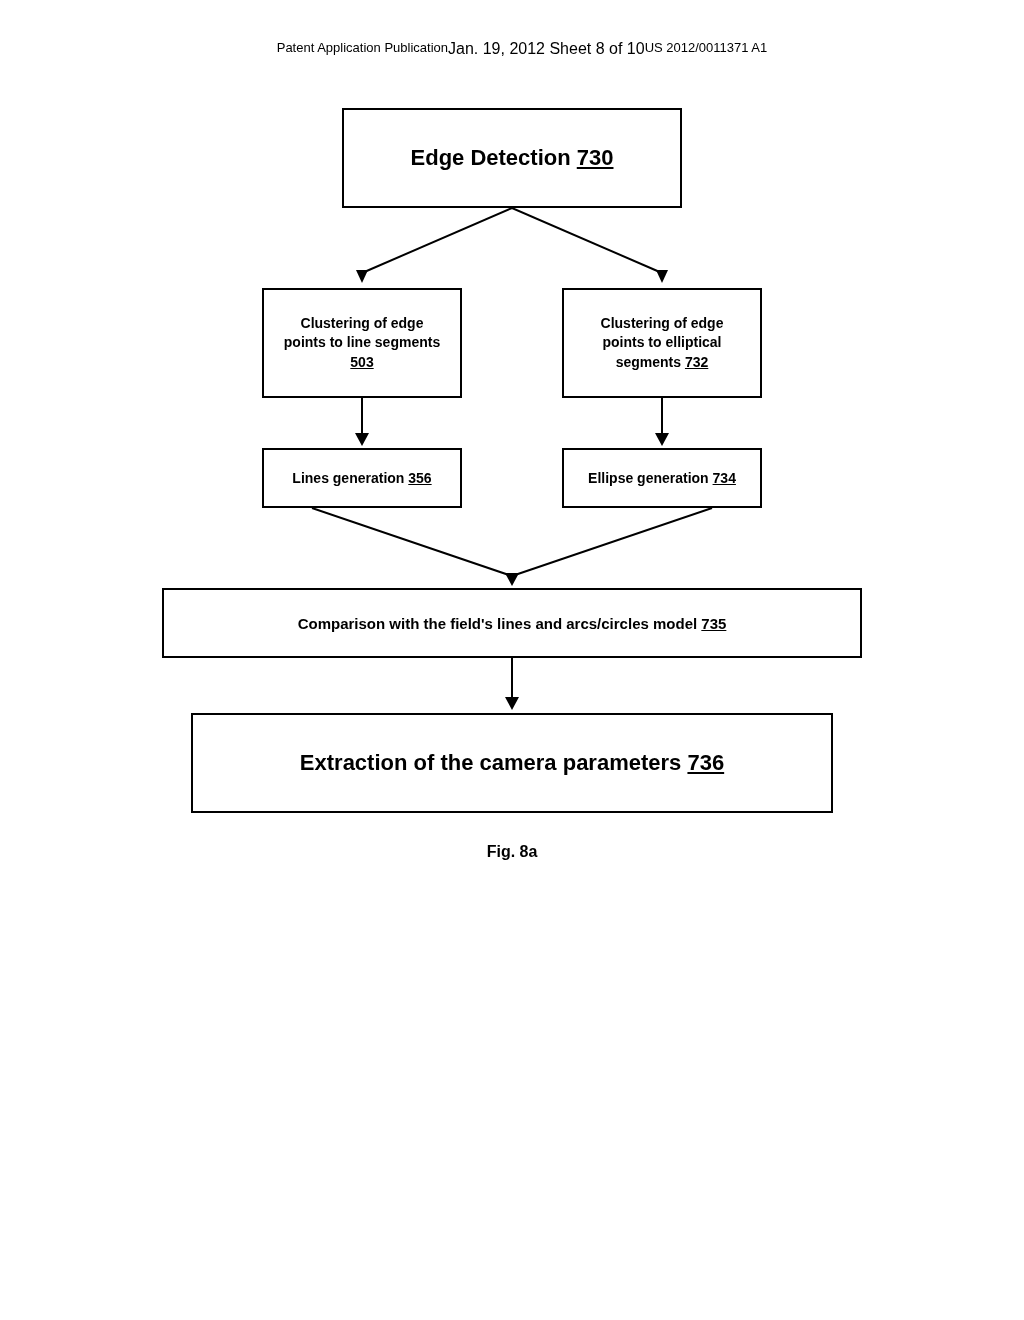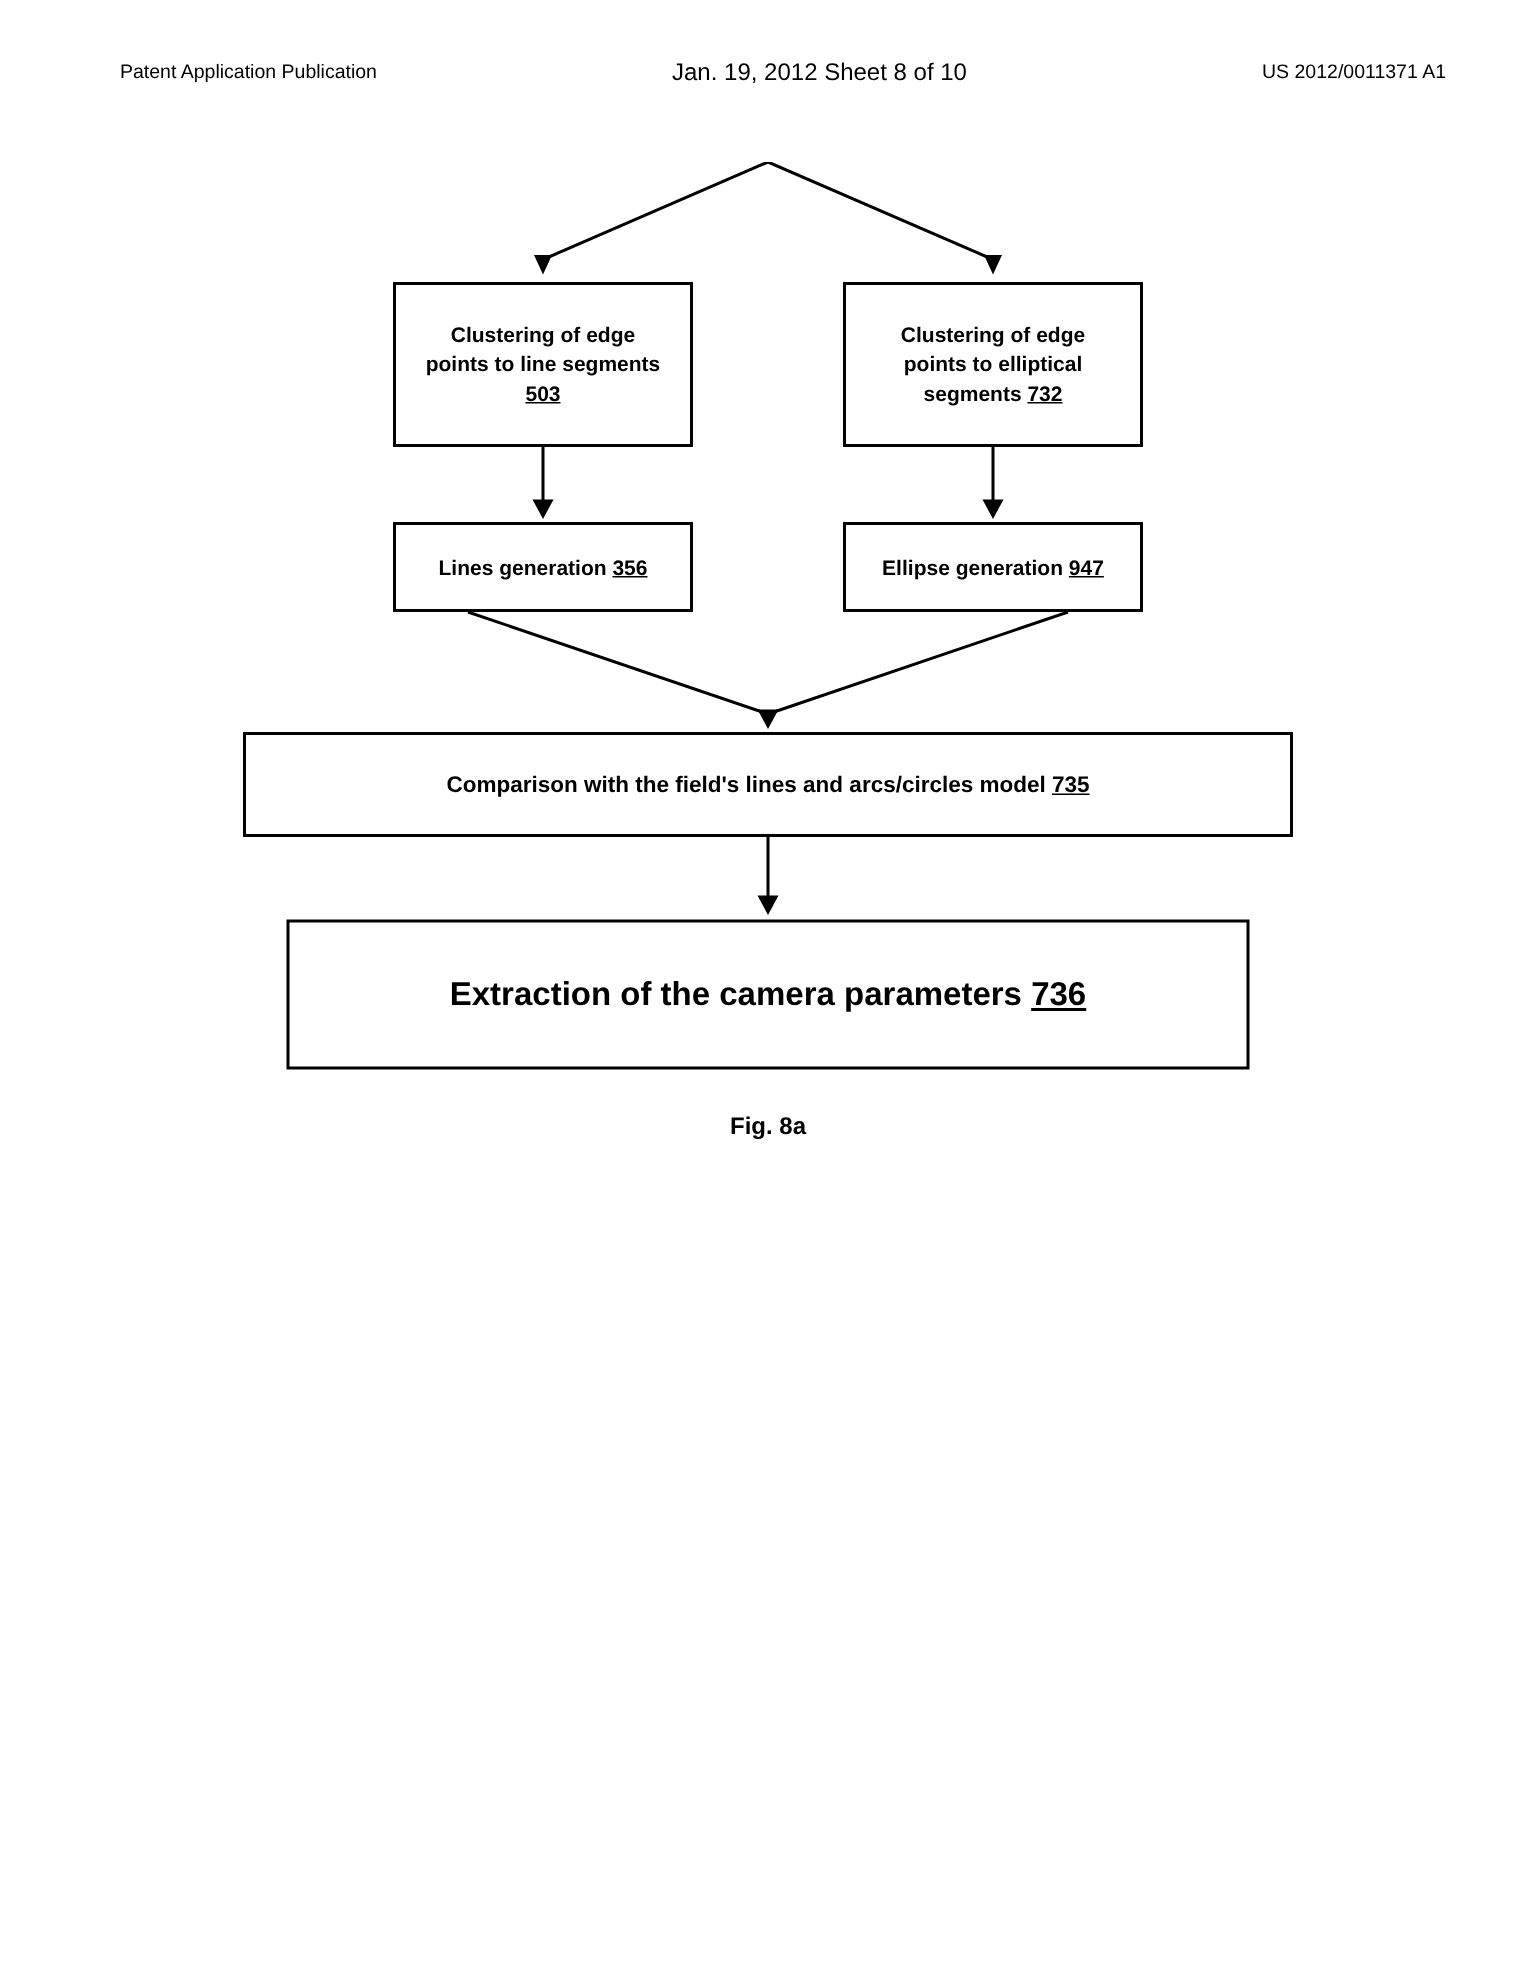--- a/index.html
+++ b/index.html
@@ -15,21 +15,21 @@
       width: 1024px;
       min-height: 1320px;
       background: #fff;
       padding: 0;
       position: relative;
     }
 
     
     .header {
       display: flex;
-      justify-content: space-between;
+      justify-content: center;
       align-items: flex-start;
       padding: 40px 60px 20px 80px;
       font-size: 14px;
       font-family: Arial, sans-serif;
     }
     .header-left {
       font-weight: normal;
       font-size: 13px;
     }
     .header-center {
@@ -124,20 +124,23 @@
 <div class="page">
 
   <div class="header">
     <div class="header-left">Patent Application Publication</div>
     <div class="header-center">Jan. 19, 2012  Sheet 8 of 10</div>
     <div class="header-right">US 2012/0011371 A1</div>
   </div>
 
   <div class="diagram">
 
+    <div class="box box-top">
+      <span>Edge Detection&nbsp;<span class="uline">730</span></span>
+    </div>
 
     <div style="position:relative; width:600px; height:80px;">
       <svg width="600" height="80" style="position:absolute;left:0;top:0;">
 
         <line x1="300" y1="0" x2="150" y2="65" stroke="#000" stroke-width="2"></line>
 
         <polygon points="144,62 156,62 150,75" fill="#000"></polygon>
 
         <line x1="300" y1="0" x2="450" y2="65" stroke="#000" stroke-width="2"></line>
 
@@ -167,21 +170,21 @@
         <line x1="450" y1="0" x2="450" y2="38" stroke="#000" stroke-width="2"></line>
         <polygon points="443,35 457,35 450,48" fill="#000"></polygon>
       </svg>
     </div>
 
     <div class="row" style="gap:100px;">
       <div class="box box-small">
         <span>Lines generation&nbsp;<span class="uline">356</span></span>
       </div>
       <div class="box box-small">
-        <span>Ellipse generation&nbsp;<span class="uline">947</span></span>
+        <span>Ellipse generation&nbsp;<span class="uline">734</span></span>
       </div>
     </div>
 
     <div style="position:relative; width:700px; height:80px;">
       <svg width="700" height="80" style="position:absolute;left:0;top:0;">
 
         <line x1="150" y1="0" x2="350" y2="68" stroke="#000" stroke-width="2"></line>
 
         <line x1="550" y1="0" x2="350" y2="68" stroke="#000" stroke-width="2"></line>
 

